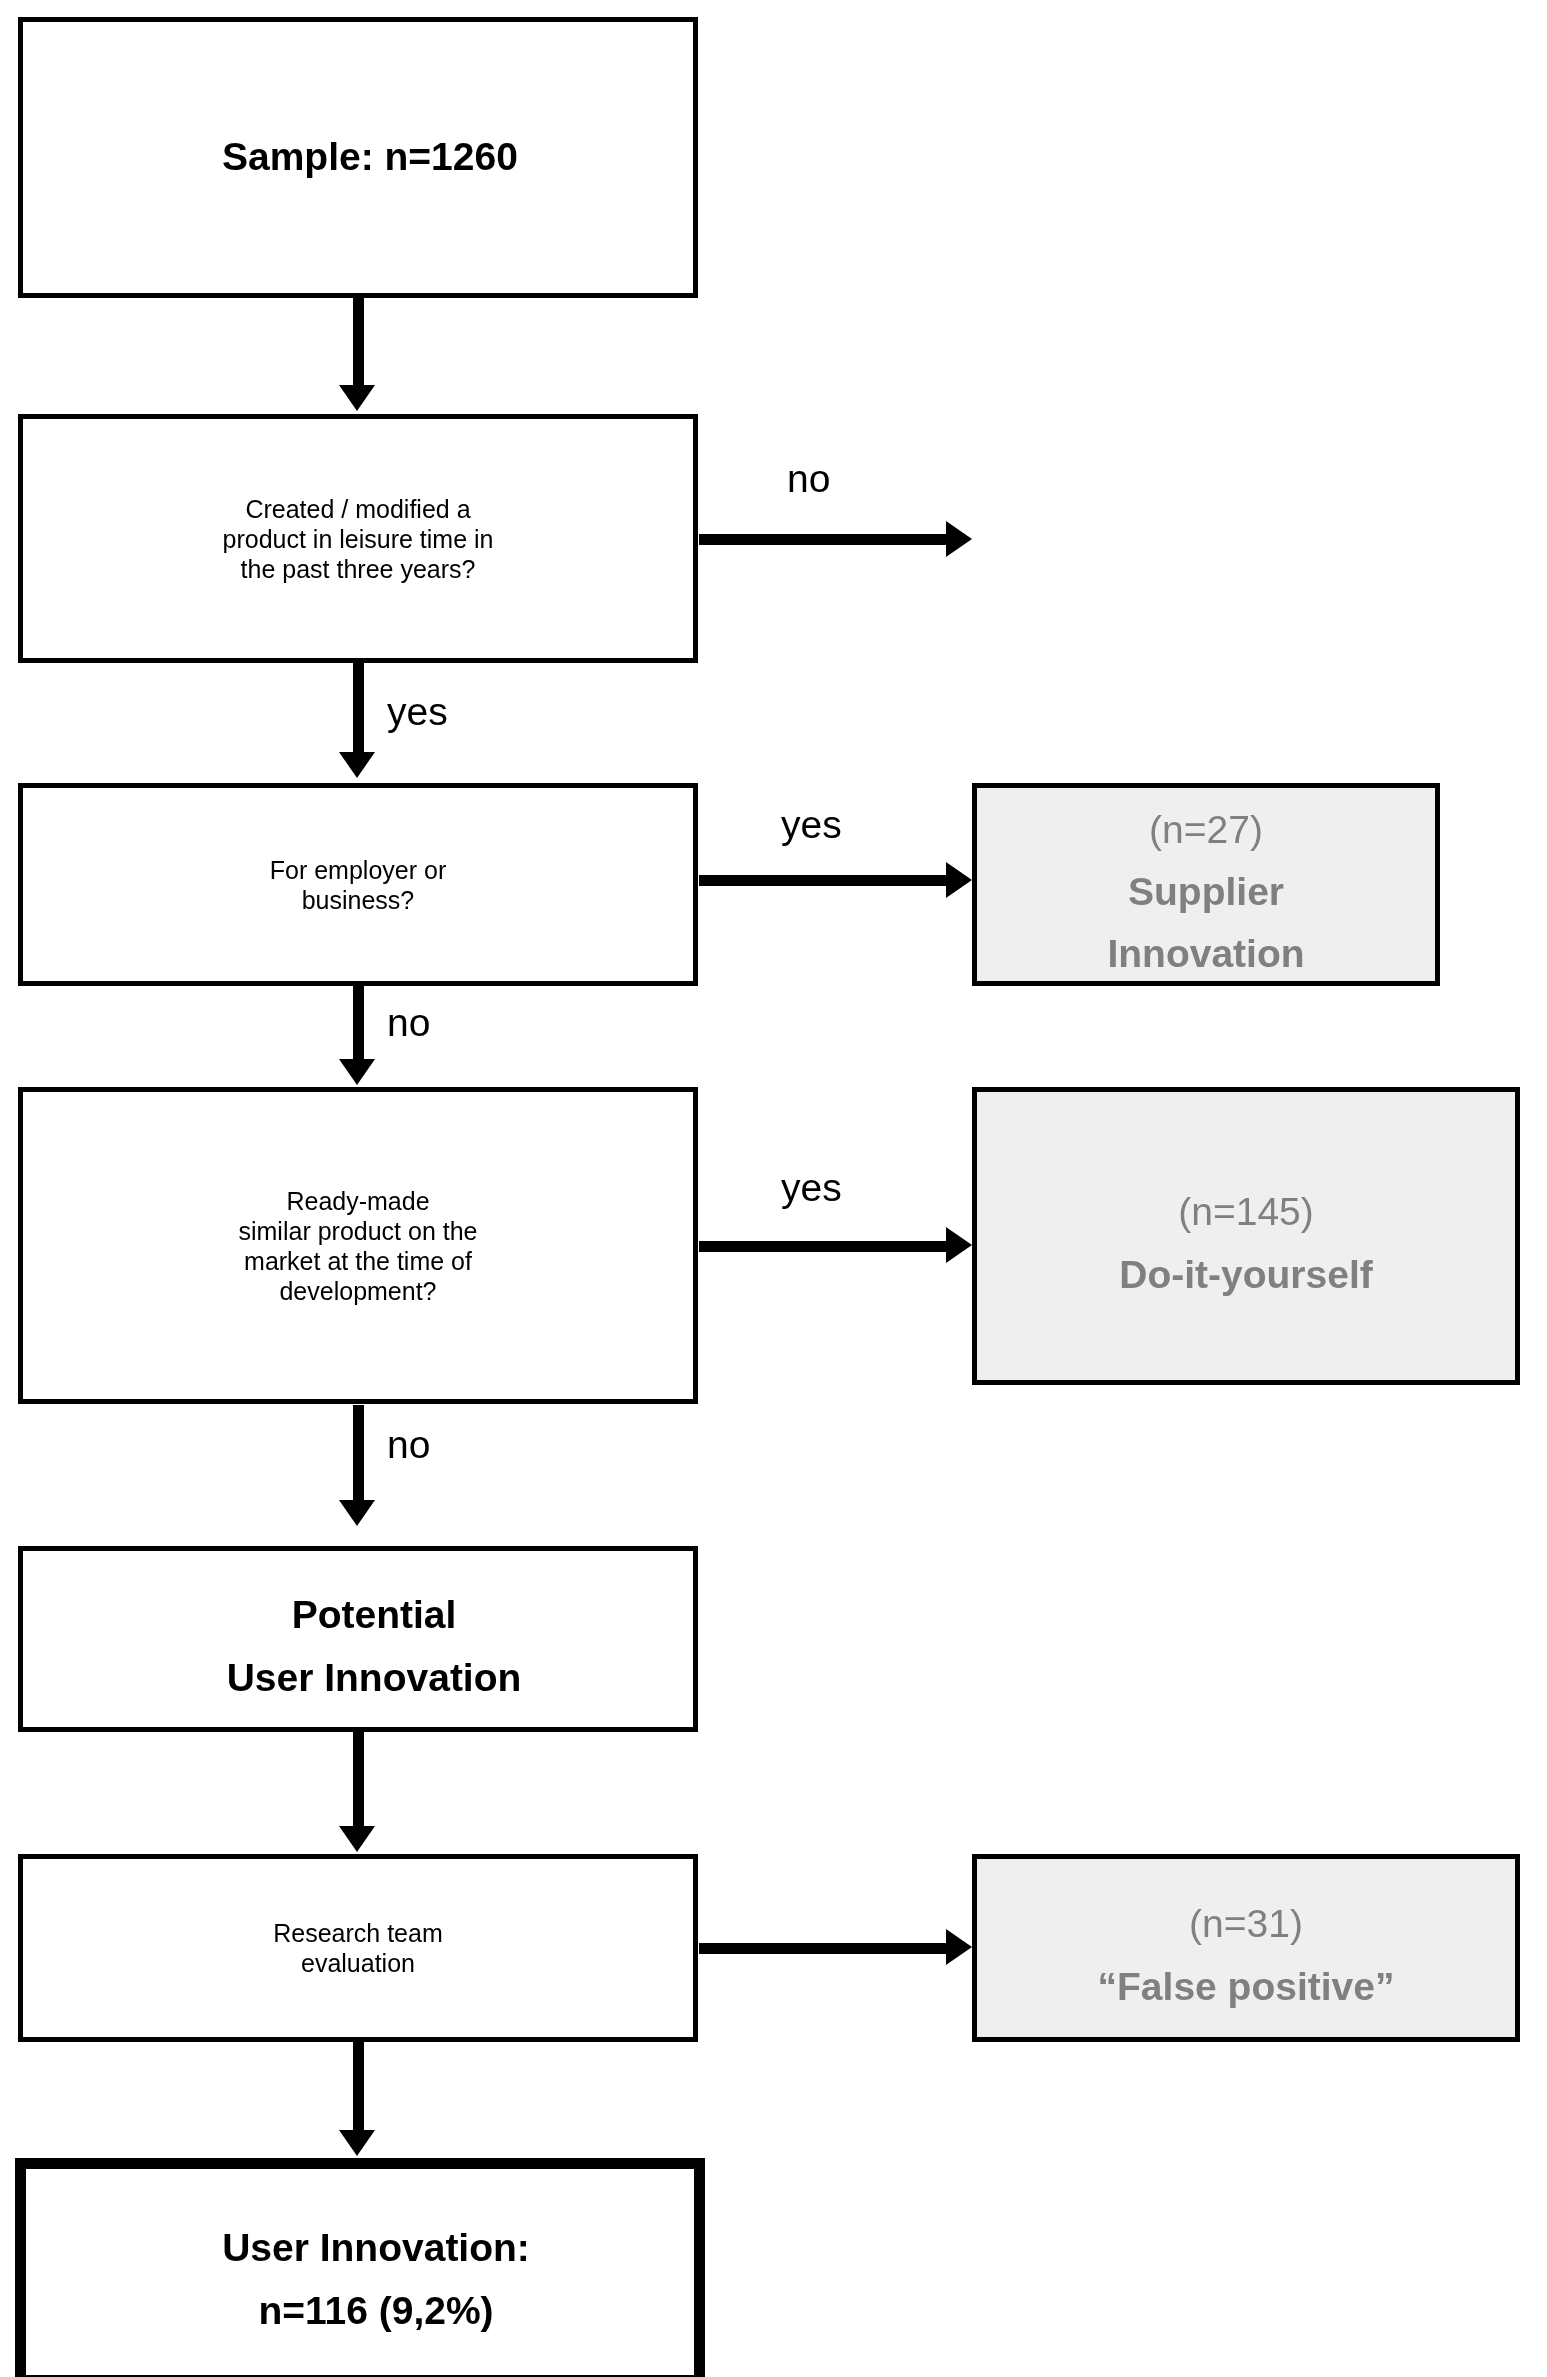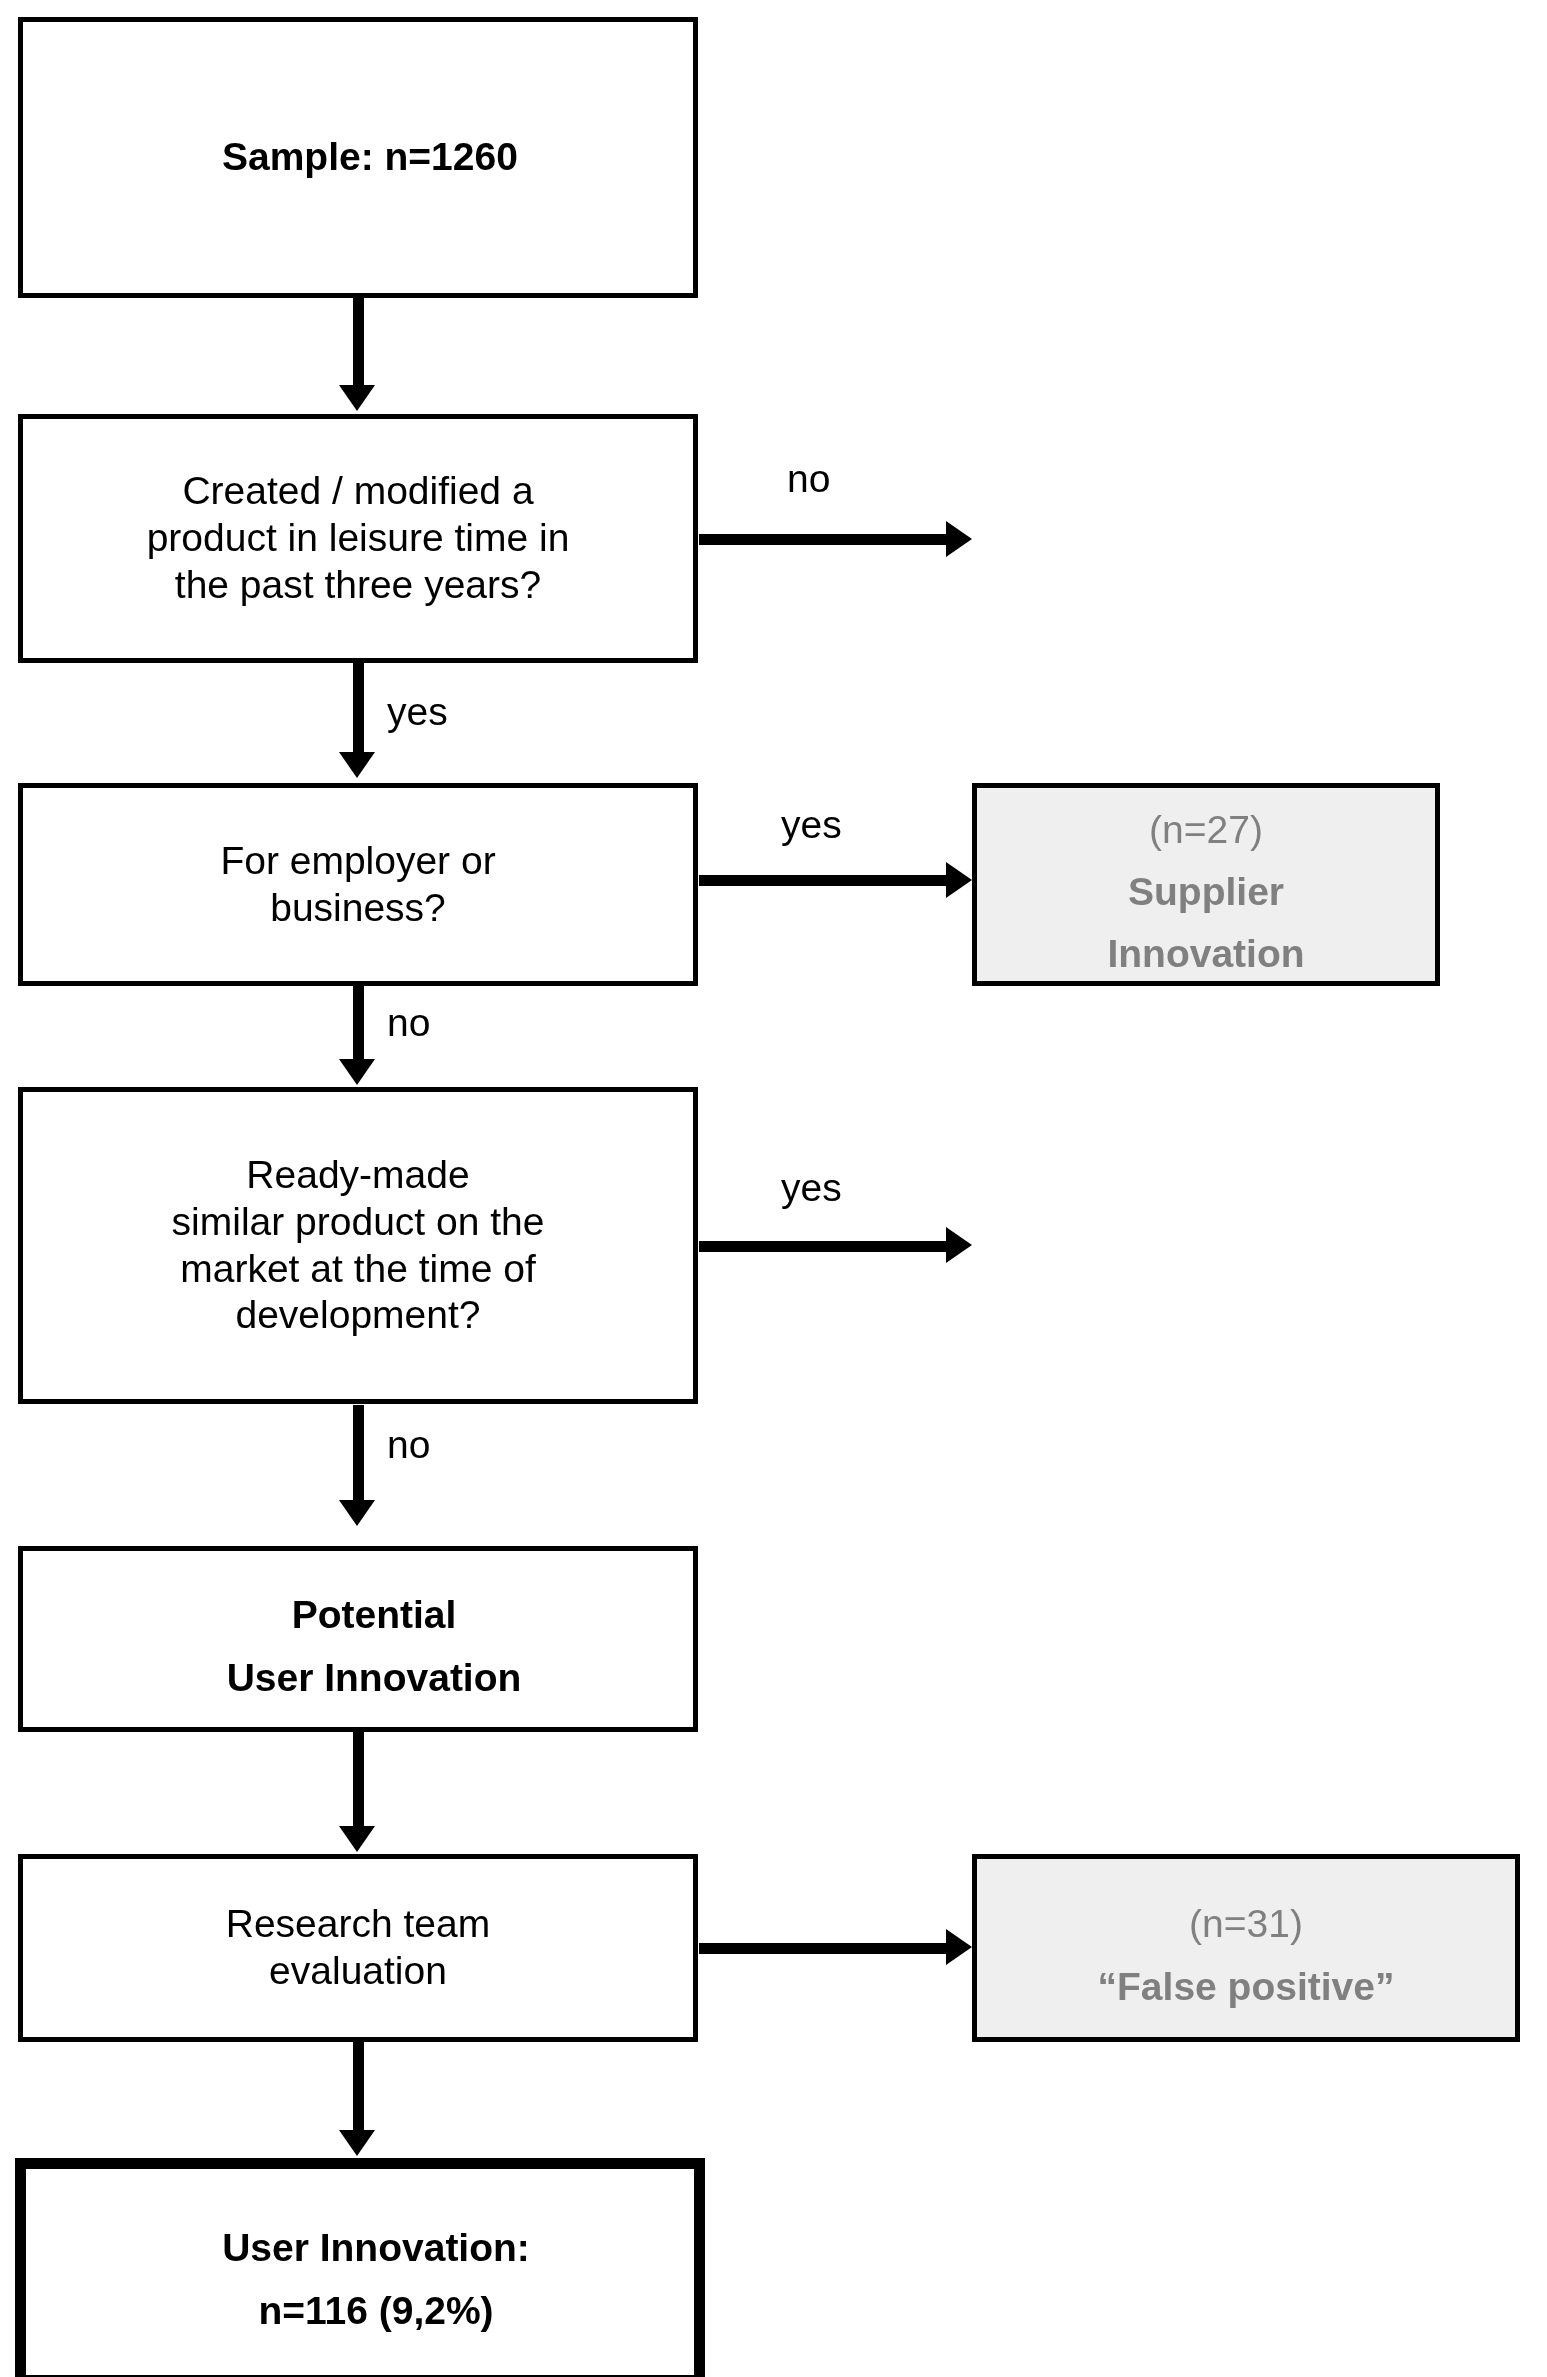--- a/index.html
+++ b/index.html
@@ -41,21 +41,21 @@
     border: 5.8px solid #000000;
     color: #7f7f7f;
   }
   .box-text {
     display: block;
     width: 100%;
     padding: 0 8.2px;
     box-sizing: border-box;
     white-space: pre-line;
   }
-  .t-plain   { font-weight: normal; font-size: 39px; }
+  .t-plain   { font-weight: normal; font-size: 25px; }
   .t-bold    { font-weight: bold;   font-size: 39px; padding-left: 32px; }
   .g-plain   { font-weight: normal; font-size: 39px; color: #808080; }
   .g-bold    { font-weight: bold;   font-size: 39px; color: #808080; }
 
   
   .vline {
     position: absolute;
     background: #000000;
     width: 10.7px;
   }
@@ -141,20 +141,26 @@
     <span class="box-text t-plain">Ready-made
 similar product on the
 market at the time of
 development?</span>
   </div>
 
   <div class="hline" style="left:699px; top:1241px; width:255px;"></div>
   <div class="arrow-right" style="left:946px; top:1227px;"></div>
   <div class="edge-label" style="left:781px; top:1166px;">yes</div>
 
+  <div class="box box-gray" style="left:972px; top:1087px; width:548px; height:298px;">
+    <span class="box-text">
+      <span class="g-plain">(n=145)</span><br>
+      <span class="g-bold">Do-it-yourself</span>
+    </span>
+  </div>
 
   <div class="vline" style="left:353px; top:1405px; height:99px;"></div>
   <div class="arrow-down" style="left:339px; top:1500px;"></div>
   <div class="edge-label" style="left:387px; top:1423px;">no</div>
 
   <div class="box box-white" style="left:18px; top:1546px; width:680px; height:186px;">
     <span class="box-text">
       <span class="t-bold">Potential</span><br>
       <span class="t-bold">User Innovation</span>
     </span>

